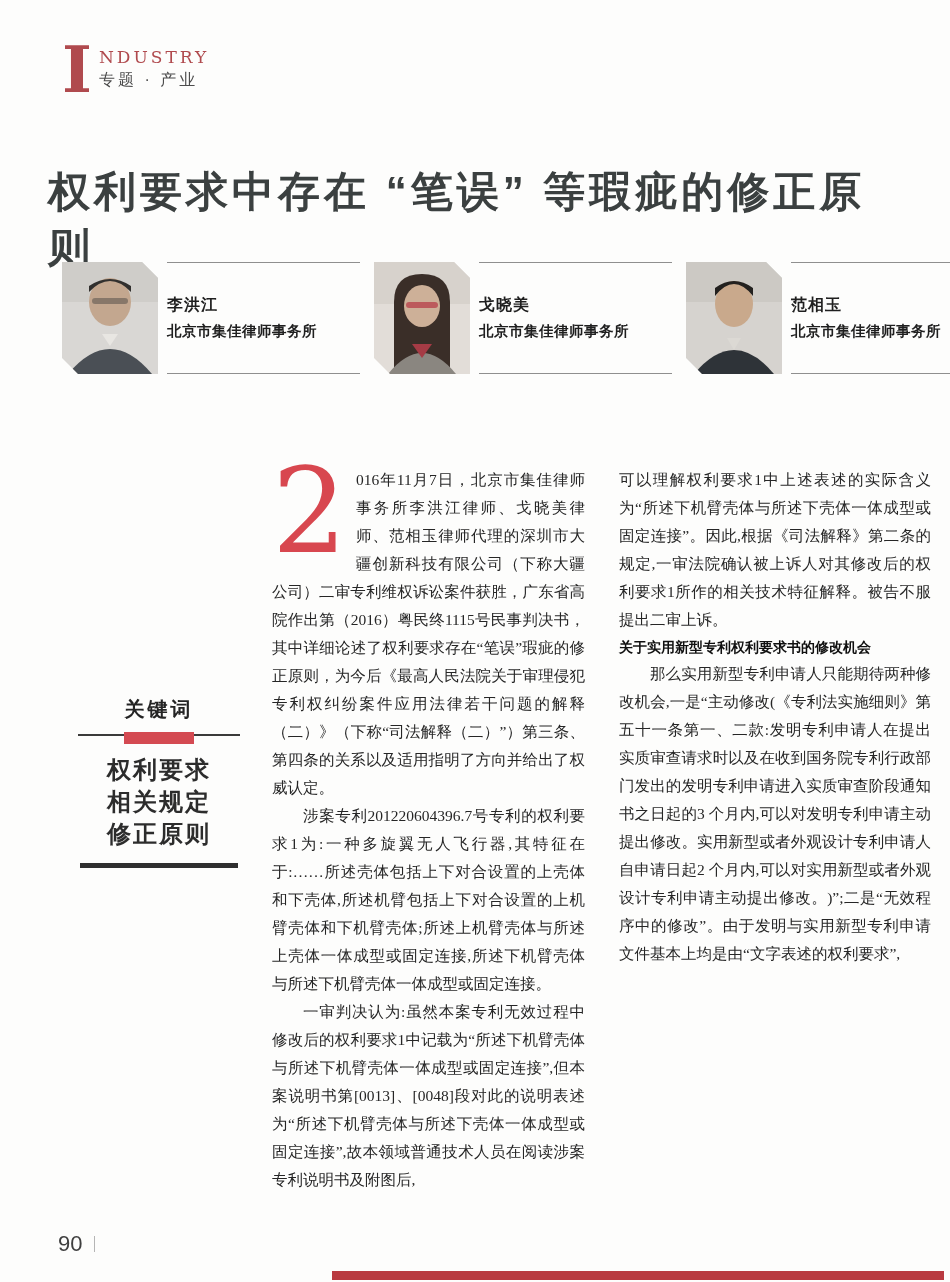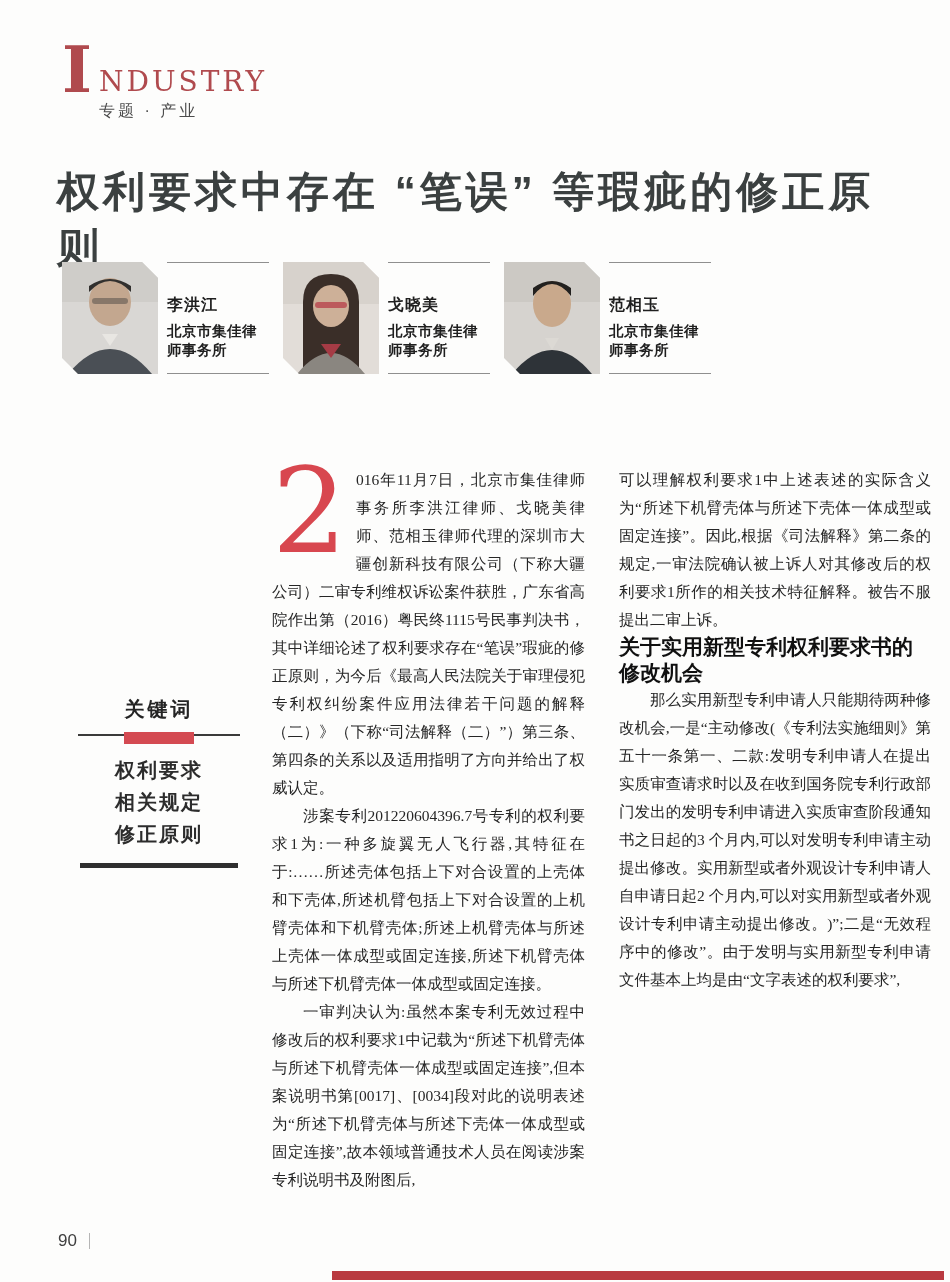--- a/index.html
+++ b/index.html
@@ -18,34 +18,34 @@
 
   
   .masthead{position:absolute;left:62px;top:42px;display:flex;align-items:flex-start;}
   .masthead-i{
     font-family:"DejaVu Serif","Liberation Serif",serif;
     font-size:64px;line-height:0.88;color:var(--red);font-weight:bold;
   }
   .masthead-right{margin-left:7px;}
   .masthead-word{
     font-family:"DejaVu Serif","Liberation Serif",serif;
-    font-size:28px;letter-spacing:3px;color:var(--red);margin-top:23px;
+    font-size:17px;letter-spacing:3px;color:var(--red);margin-top:5px;
   }
   .masthead-sub{font-size:16px;color:#4c4c4c;letter-spacing:3px;margin-top:3px;}
 
   
   .article-title{
-    position:absolute;left:57px;top:164px;width:860px;
+    position:absolute;left:48px;top:164px;width:860px;
     font-size:42px;font-weight:bold;color:#3b4040;letter-spacing:4px;
     font-family:"Liberation Sans","DejaVu Sans",sans-serif;
   }
 
   
   .authors{position:absolute;left:62px;top:262px;display:flex;}
-  .author-card{display:flex;width:221px;}
+  .author-card{display:flex;width:312px;}
   .author-photo{
     width:96px;height:112px;flex:none;position:relative;overflow:hidden;
     clip-path:polygon(0 0,80px 0,96px 16px,96px 112px,16px 112px,0 96px);
   }
   .author-photo svg{display:block;width:96px;height:112px;}
   .author-info{
     flex:1;margin-left:9px;margin-right:14px;height:112px;box-sizing:border-box;
     border-top:1px solid #8f8f8f;border-bottom:1px solid #8f8f8f;
     padding-top:32px;
   }
@@ -60,47 +60,47 @@
   }
   .kw-divider{position:relative;height:14px;margin-top:7px;}
   .kw-divider .kw-line{position:absolute;left:-2px;right:-2px;top:4px;height:2px;background:#3a3a3a;}
   .kw-divider .kw-red{
     position:absolute;left:50%;transform:translateX(-50%);
     top:2px;width:70px;height:12px;background:var(--kw-red);
   }
   .kw-list{margin-top:10px;}
   .kw-item{
     font-family:"DejaVu Serif","Liberation Serif",serif;
-    font-size:20px;font-weight:bold;color:#2c2c2c;line-height:32px;letter-spacing:2px;
+    font-size:24px;font-weight:bold;color:#2c2c2c;line-height:32px;letter-spacing:2px;
   }
   .kw-bottom{height:5px;background:#2f2f2f;margin-top:13px;}
 
   
   .col{
     position:absolute;top:466px;width:313px;
     font-family:"Liberation Serif","DejaVu Serif",serif;
     font-size:15.5px;line-height:28px;text-align:justify;color:var(--ink);
   }
   .col-1{left:272px;}
   .col-2{left:600px;width:312px;margin-left:19px;}
   .col p{margin:0;}
   .indent{text-indent:2em;}
   .body-h{
     font-family:"Liberation Sans","DejaVu Sans",sans-serif;
-    font-weight:bold;font-size:21px;line-height:26px;color:#101010;
+    font-weight:bold;font-size:14px;line-height:26px;color:#101010;
     margin:16px 0 8px;text-align:left;text-indent:0;
   }
   .dropcap{
     float:left;font-family:"DejaVu Serif","Liberation Serif",serif;
     font-size:118px;line-height:84px;height:84px;
     color:var(--dropcap-red);margin:3px 9px 0 0;
   }
 
   
-  .page-num{position:absolute;left:58px;top:1231px;font-size:17px;color:#3f3f3f;display:flex;align-items:center;}
+  .page-num{position:absolute;left:58px;top:1231px;font-size:22px;color:#3f3f3f;display:flex;align-items:center;}
   .page-num .tick{display:inline-block;width:1px;height:16px;background:#b5b5b5;margin-left:12px;}
   .footer-redbar{position:absolute;left:332px;top:1271px;width:612px;height:9px;background:var(--bar-red);}
 </style>
 </head>
 <body>
 
 <div class="page">
 
   <div class="masthead">
     <div class="masthead-i">I</div>
@@ -181,21 +181,21 @@
       <div class="kw-item">修正原则</div>
     </div>
     <div class="kw-bottom"></div>
   </div>
 
   <div class="col col-1">
     <p>
       <span class="dropcap">2</span><span>016年11月7日，北京市集佳律师事务所李洪江律师、戈晓美律师、范相玉律师代理的深圳市大疆创新科技有限公司（下称大疆公司）二审专利维权诉讼案件获胜，广东省高院作出第（2016）粤民终1115号民事判决书，其中详细论述了权利要求存在“笔误”瑕疵的修正原则，为今后《最高人民法院关于审理侵犯专利权纠纷案件应用法律若干问题的解释（二）》（下称“司法解释（二）”）第三条、第四条的关系以及适用指明了方向并给出了权威认定。</span>
     </p>
     <p class="indent">涉案专利201220604396.7号专利的权利要求1为:一种多旋翼无人飞行器,其特征在于:……所述壳体包括上下对合设置的上壳体和下壳体,所述机臂包括上下对合设置的上机臂壳体和下机臂壳体;所述上机臂壳体与所述上壳体一体成型或固定连接,所述下机臂壳体与所述下机臂壳体一体成型或固定连接。</p>
-    <p class="indent">一审判决认为:虽然本案专利无效过程中修改后的权利要求1中记载为“所述下机臂壳体与所述下机臂壳体一体成型或固定连接”,但本案说明书第[0017]、[0034]段对此的说明表述为“所述下机臂壳体与所述下壳体一体成型或固定连接”,故本领域普通技术人员在阅读涉案专利说明书及附图后,</p>
+    <p class="indent">一审判决认为:虽然本案专利无效过程中修改后的权利要求1中记载为“所述下机臂壳体与所述下机臂壳体一体成型或固定连接”,但本案说明书第[0013]、[0048]段对此的说明表述为“所述下机臂壳体与所述下壳体一体成型或固定连接”,故本领域普通技术人员在阅读涉案专利说明书及附图后,</p>
   </div>
 
   <div class="col col-2">
     <p>可以理解权利要求1中上述表述的实际含义为“所述下机臂壳体与所述下壳体一体成型或固定连接”。因此,根据《司法解释》第二条的规定,一审法院确认被上诉人对其修改后的权利要求1所作的相关技术特征解释。被告不服提出二审上诉。</p>
     <p class="body-h">关于实用新型专利权利要求书的修改机会</p>
     <p class="indent">那么实用新型专利申请人只能期待两种修改机会,一是“主动修改(《专利法实施细则》第五十一条第一、二款:发明专利申请人在提出实质审查请求时以及在收到国务院专利行政部门发出的发明专利申请进入实质审查阶段通知书之日起的3 个月内,可以对发明专利申请主动提出修改。实用新型或者外观设计专利申请人自申请日起2 个月内,可以对实用新型或者外观设计专利申请主动提出修改。)”;二是“无效程序中的修改”。由于发明与实用新型专利申请文件基本上均是由“文字表述的权利要求”,</p>
   </div>
 
   <div class="page-num">
     <span>90</span>

